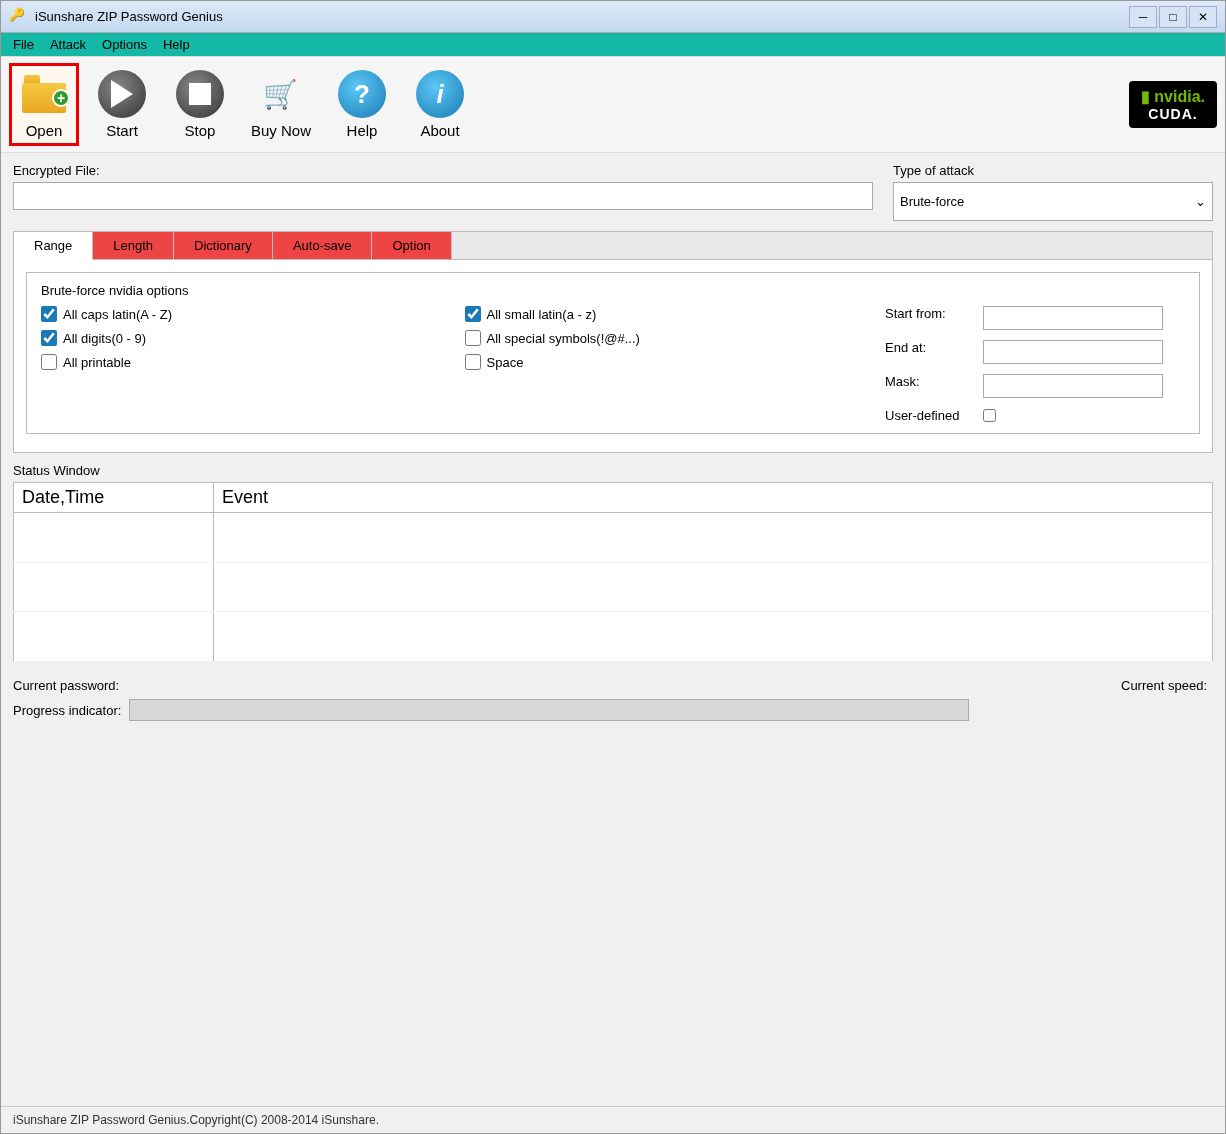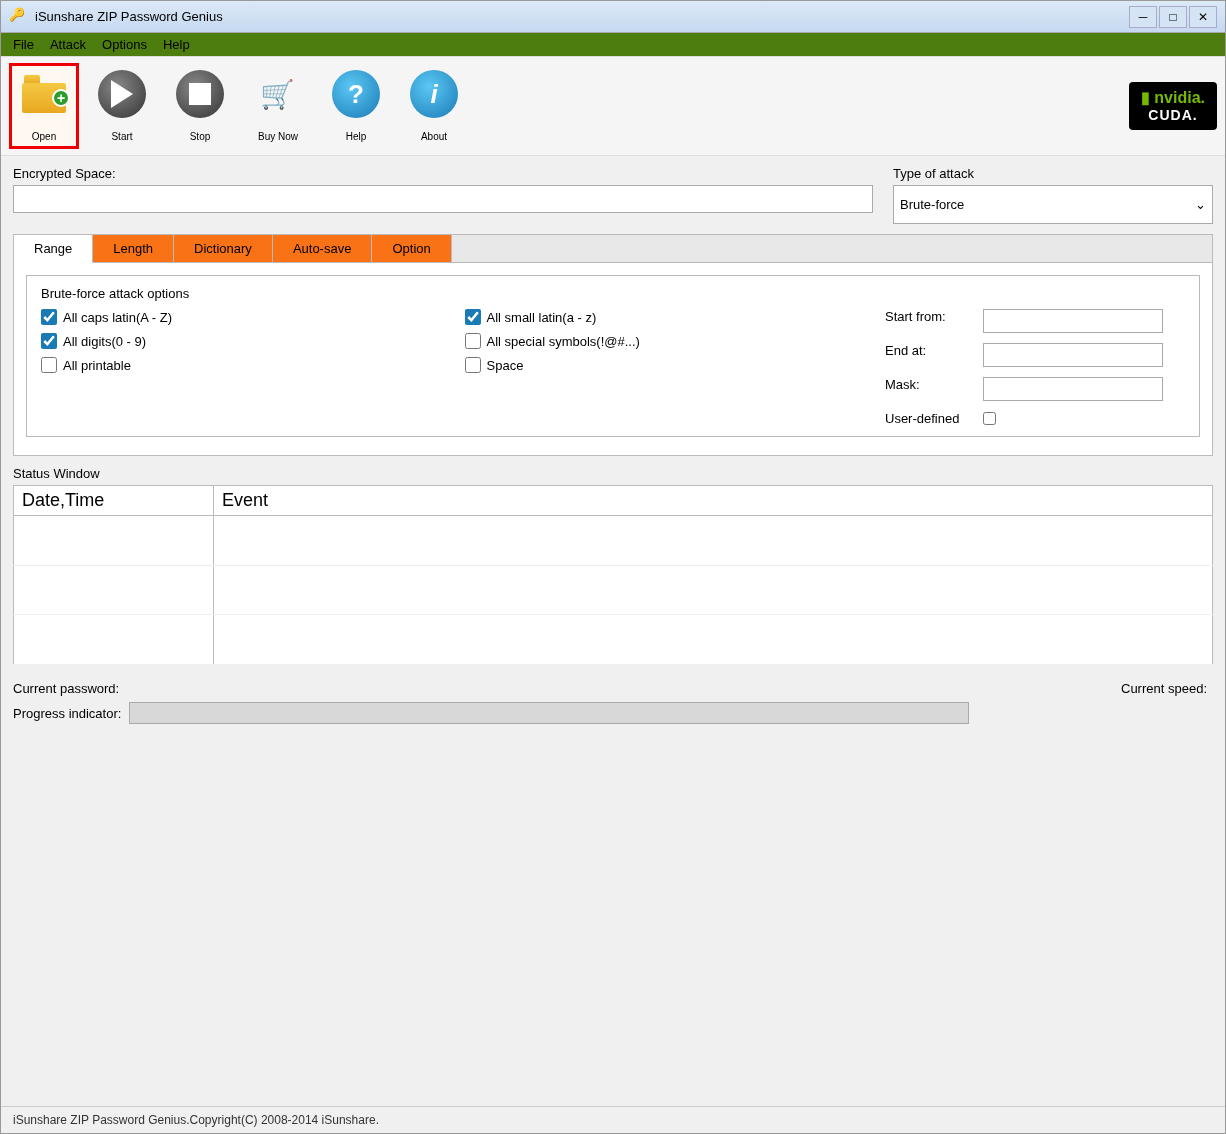--- a/index.html
+++ b/index.html
@@ -49,21 +49,21 @@
       border: 1px solid #aac;
       cursor: pointer;
       display: flex;
       align-items: center;
       justify-content: center;
       font-size: 12px;
     }
 
     
     .menu-bar {
-      background: #4d7c0f;
+      background: #14b8a6;
       height: 24px;
       display: flex;
       align-items: center;
       padding: 0 4px;
       border-bottom: 1px solid #ddd;
     }
     .menu-item {
       padding: 2px 8px;
       cursor: pointer;
       font-size: 13px;
@@ -92,22 +92,22 @@
       padding: 4px 8px;
     }
     .toolbar-icon {
       width: 48px;
       height: 48px;
       display: flex;
       align-items: center;
       justify-content: center;
     }
     .toolbar-label {
-      font-size: 10px;
-      margin-top: 13px;
+      font-size: 15px;
+      margin-top: 4px;
     }
 
     
     .folder-icon {
       position: relative;
       width: 44px;
       height: 38px;
     }
     .folder-body {
       position: absolute;
@@ -240,21 +240,21 @@
     .tab-bar {
       display: flex;
       background: #e8e8e8;
       border-bottom: 1px solid #bbb;
     }
     .tab {
       padding: 6px 20px;
       cursor: pointer;
       border-right: 1px solid #bbb;
       font-size: 13px;
-      background: #f97316;
+      background: #ef4444;
     }
     .tab.active {
       background: white;
       border-bottom: 1px solid white;
       margin-bottom: -1px;
       z-index: 1;
     }
     .tab-content {
       padding: 12px;
     }
@@ -483,21 +483,21 @@
     <div class="nvidia-badge">
       <span class="nvidia-logo">▮ nvidia.</span>
       <span class="cuda-text">CUDA.</span>
     </div>
   </div>
 
   <div class="content">
 
     <div class="file-row">
       <div class="file-section">
-        <div class="field-label">Encrypted Space:</div>
+        <div class="field-label">Encrypted File:</div>
         <input type="text" class="text-input" value="" style="">
       </div>
       <div class="attack-section">
         <div class="field-label">Type of attack</div>
         <div class="select-box">
           <span>Brute-force</span>
           <span>⌄</span>
         </div>
       </div>
     </div>
@@ -505,21 +505,21 @@
     <div class="tabs-container">
       <div class="tab-bar">
         <div class="tab active">Range</div>
         <div class="tab">Length</div>
         <div class="tab">Dictionary</div>
         <div class="tab">Auto-save</div>
         <div class="tab">Option</div>
       </div>
       <div class="tab-content">
         <div class="options-group">
-          <div class="options-group-label">Brute-force attack options</div>
+          <div class="options-group-label">Brute-force nvidia options</div>
           <div class="inner-layout">
             <div class="left-checks">
               <div style="display:grid; grid-template-columns:1fr 1fr; gap:8px 16px;">
                 <label class="checkbox-row">
                   <input type="checkbox" checked="" style="">
                   <span>All caps latin(A - Z)</span>
                 </label>
                 <label class="checkbox-row">
                   <input type="checkbox" checked="" style="">
                   <span>All small latin(a - z)</span>

